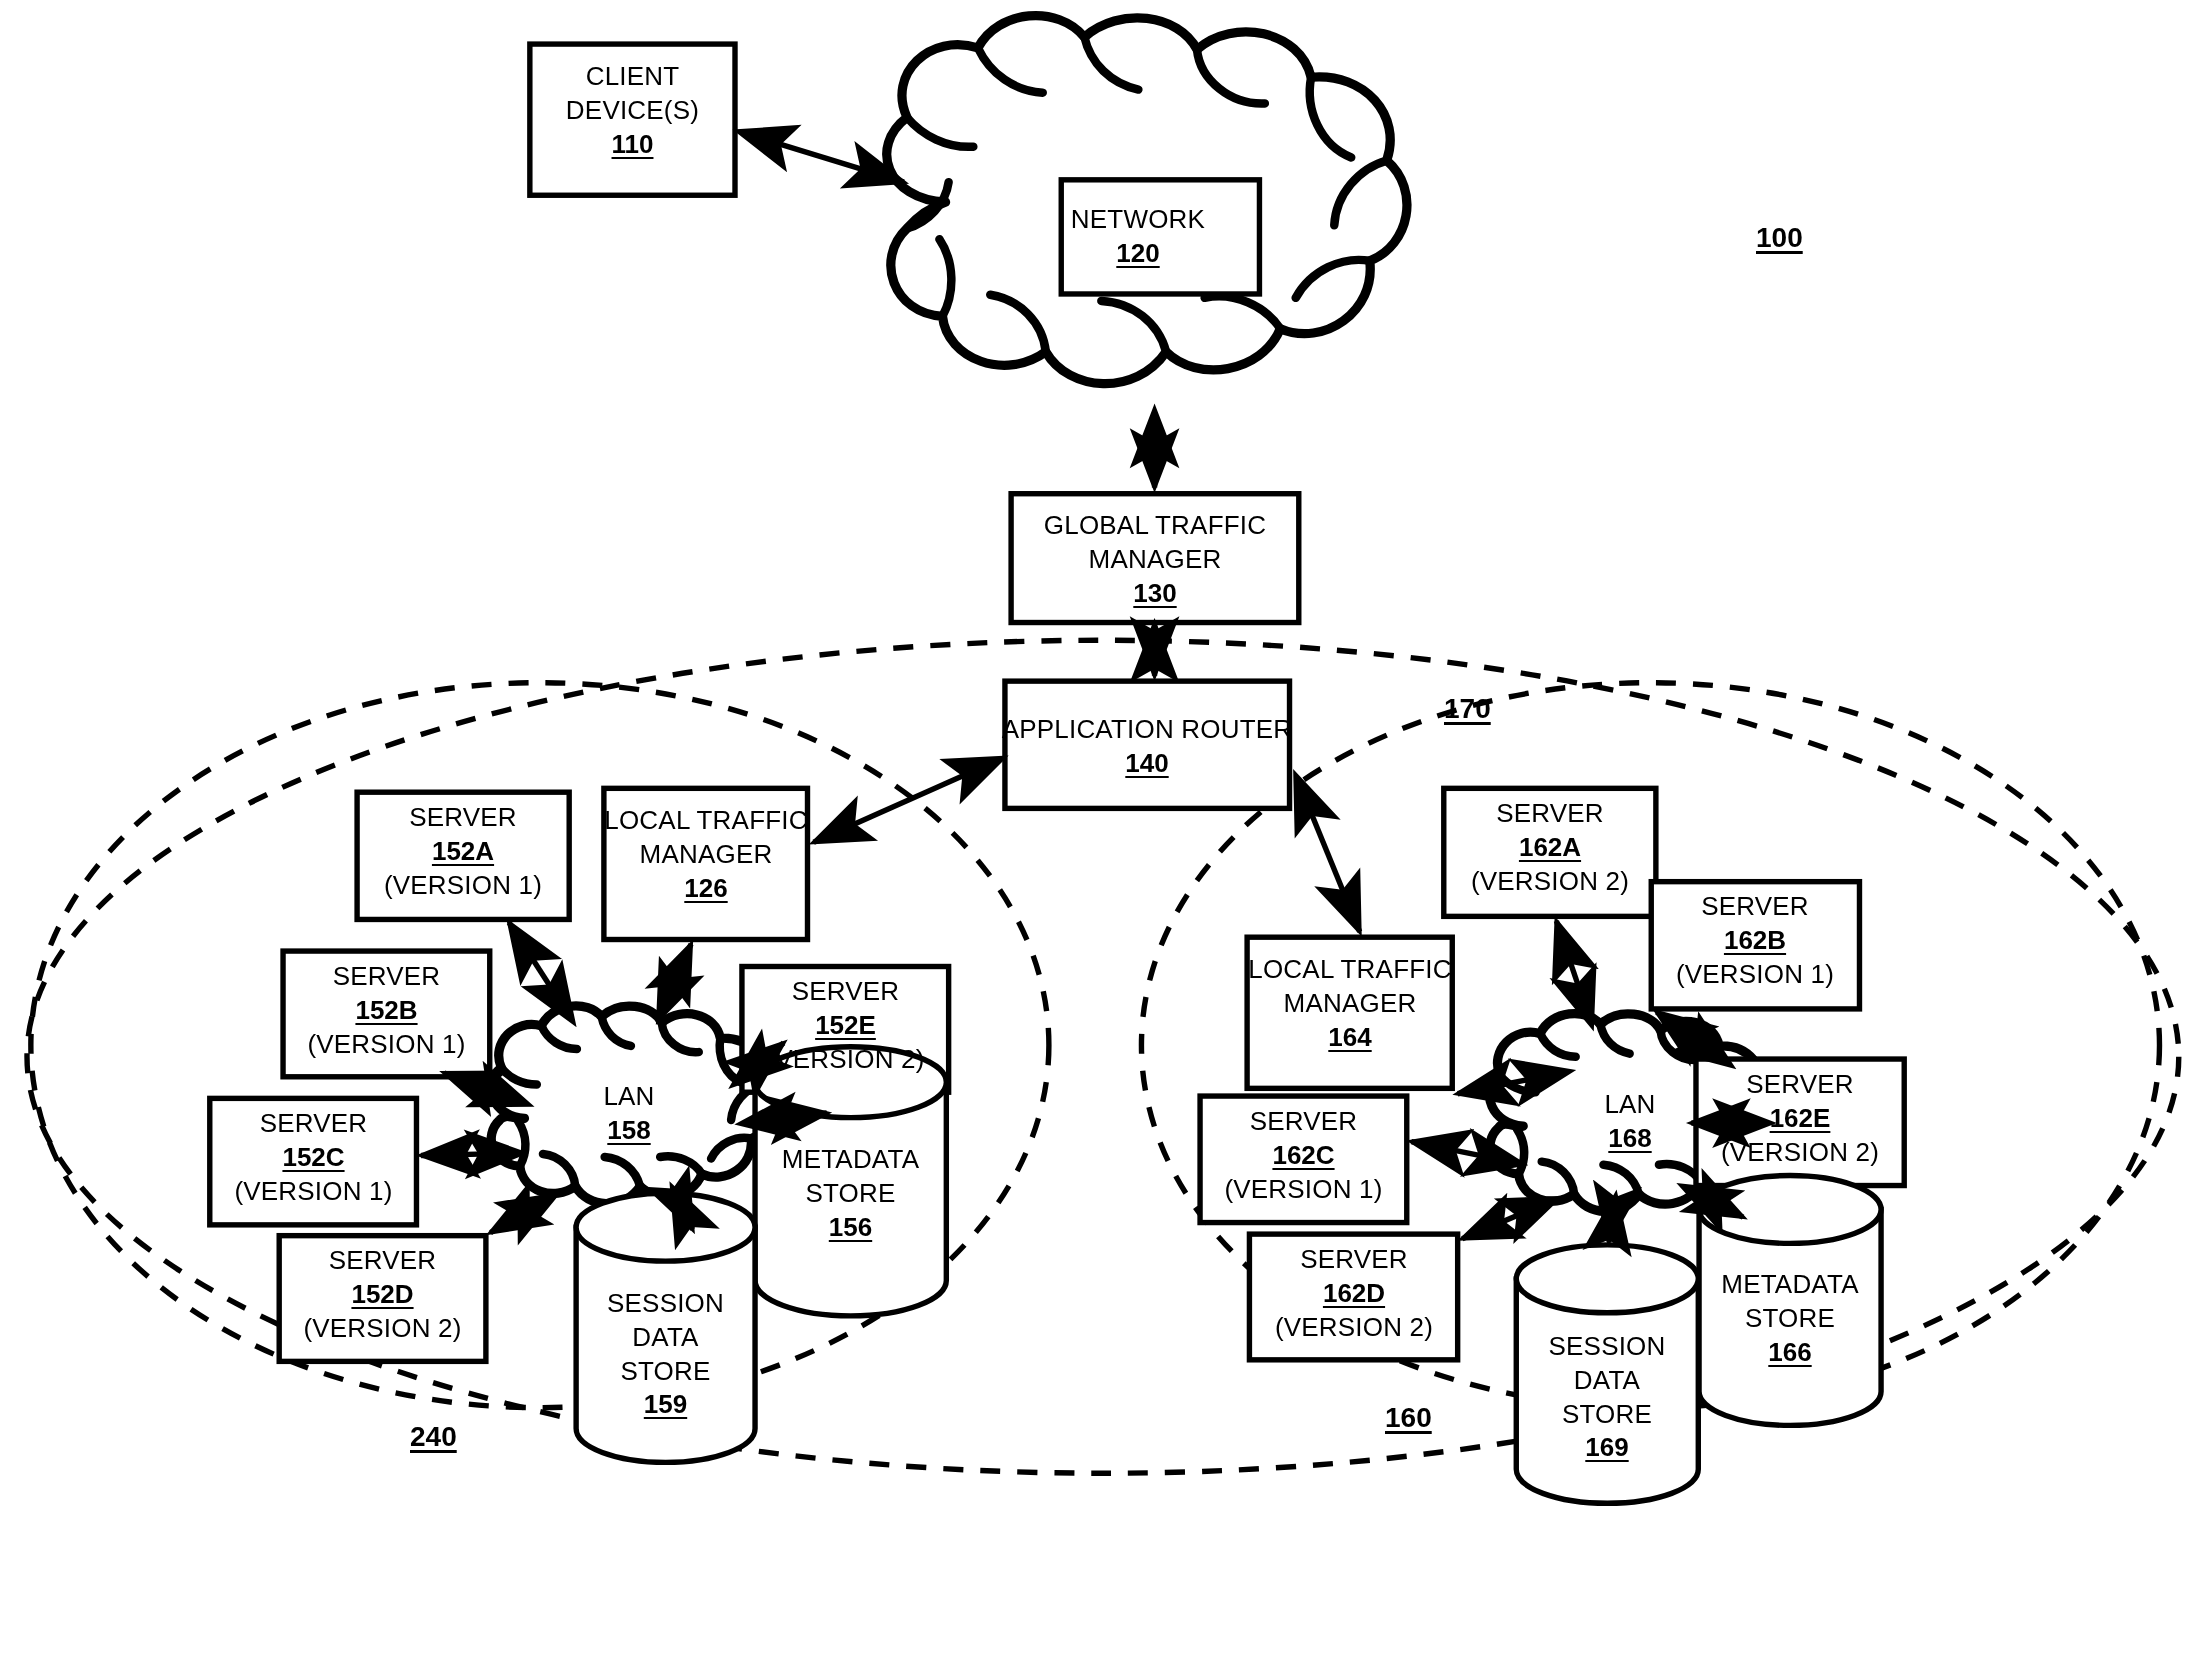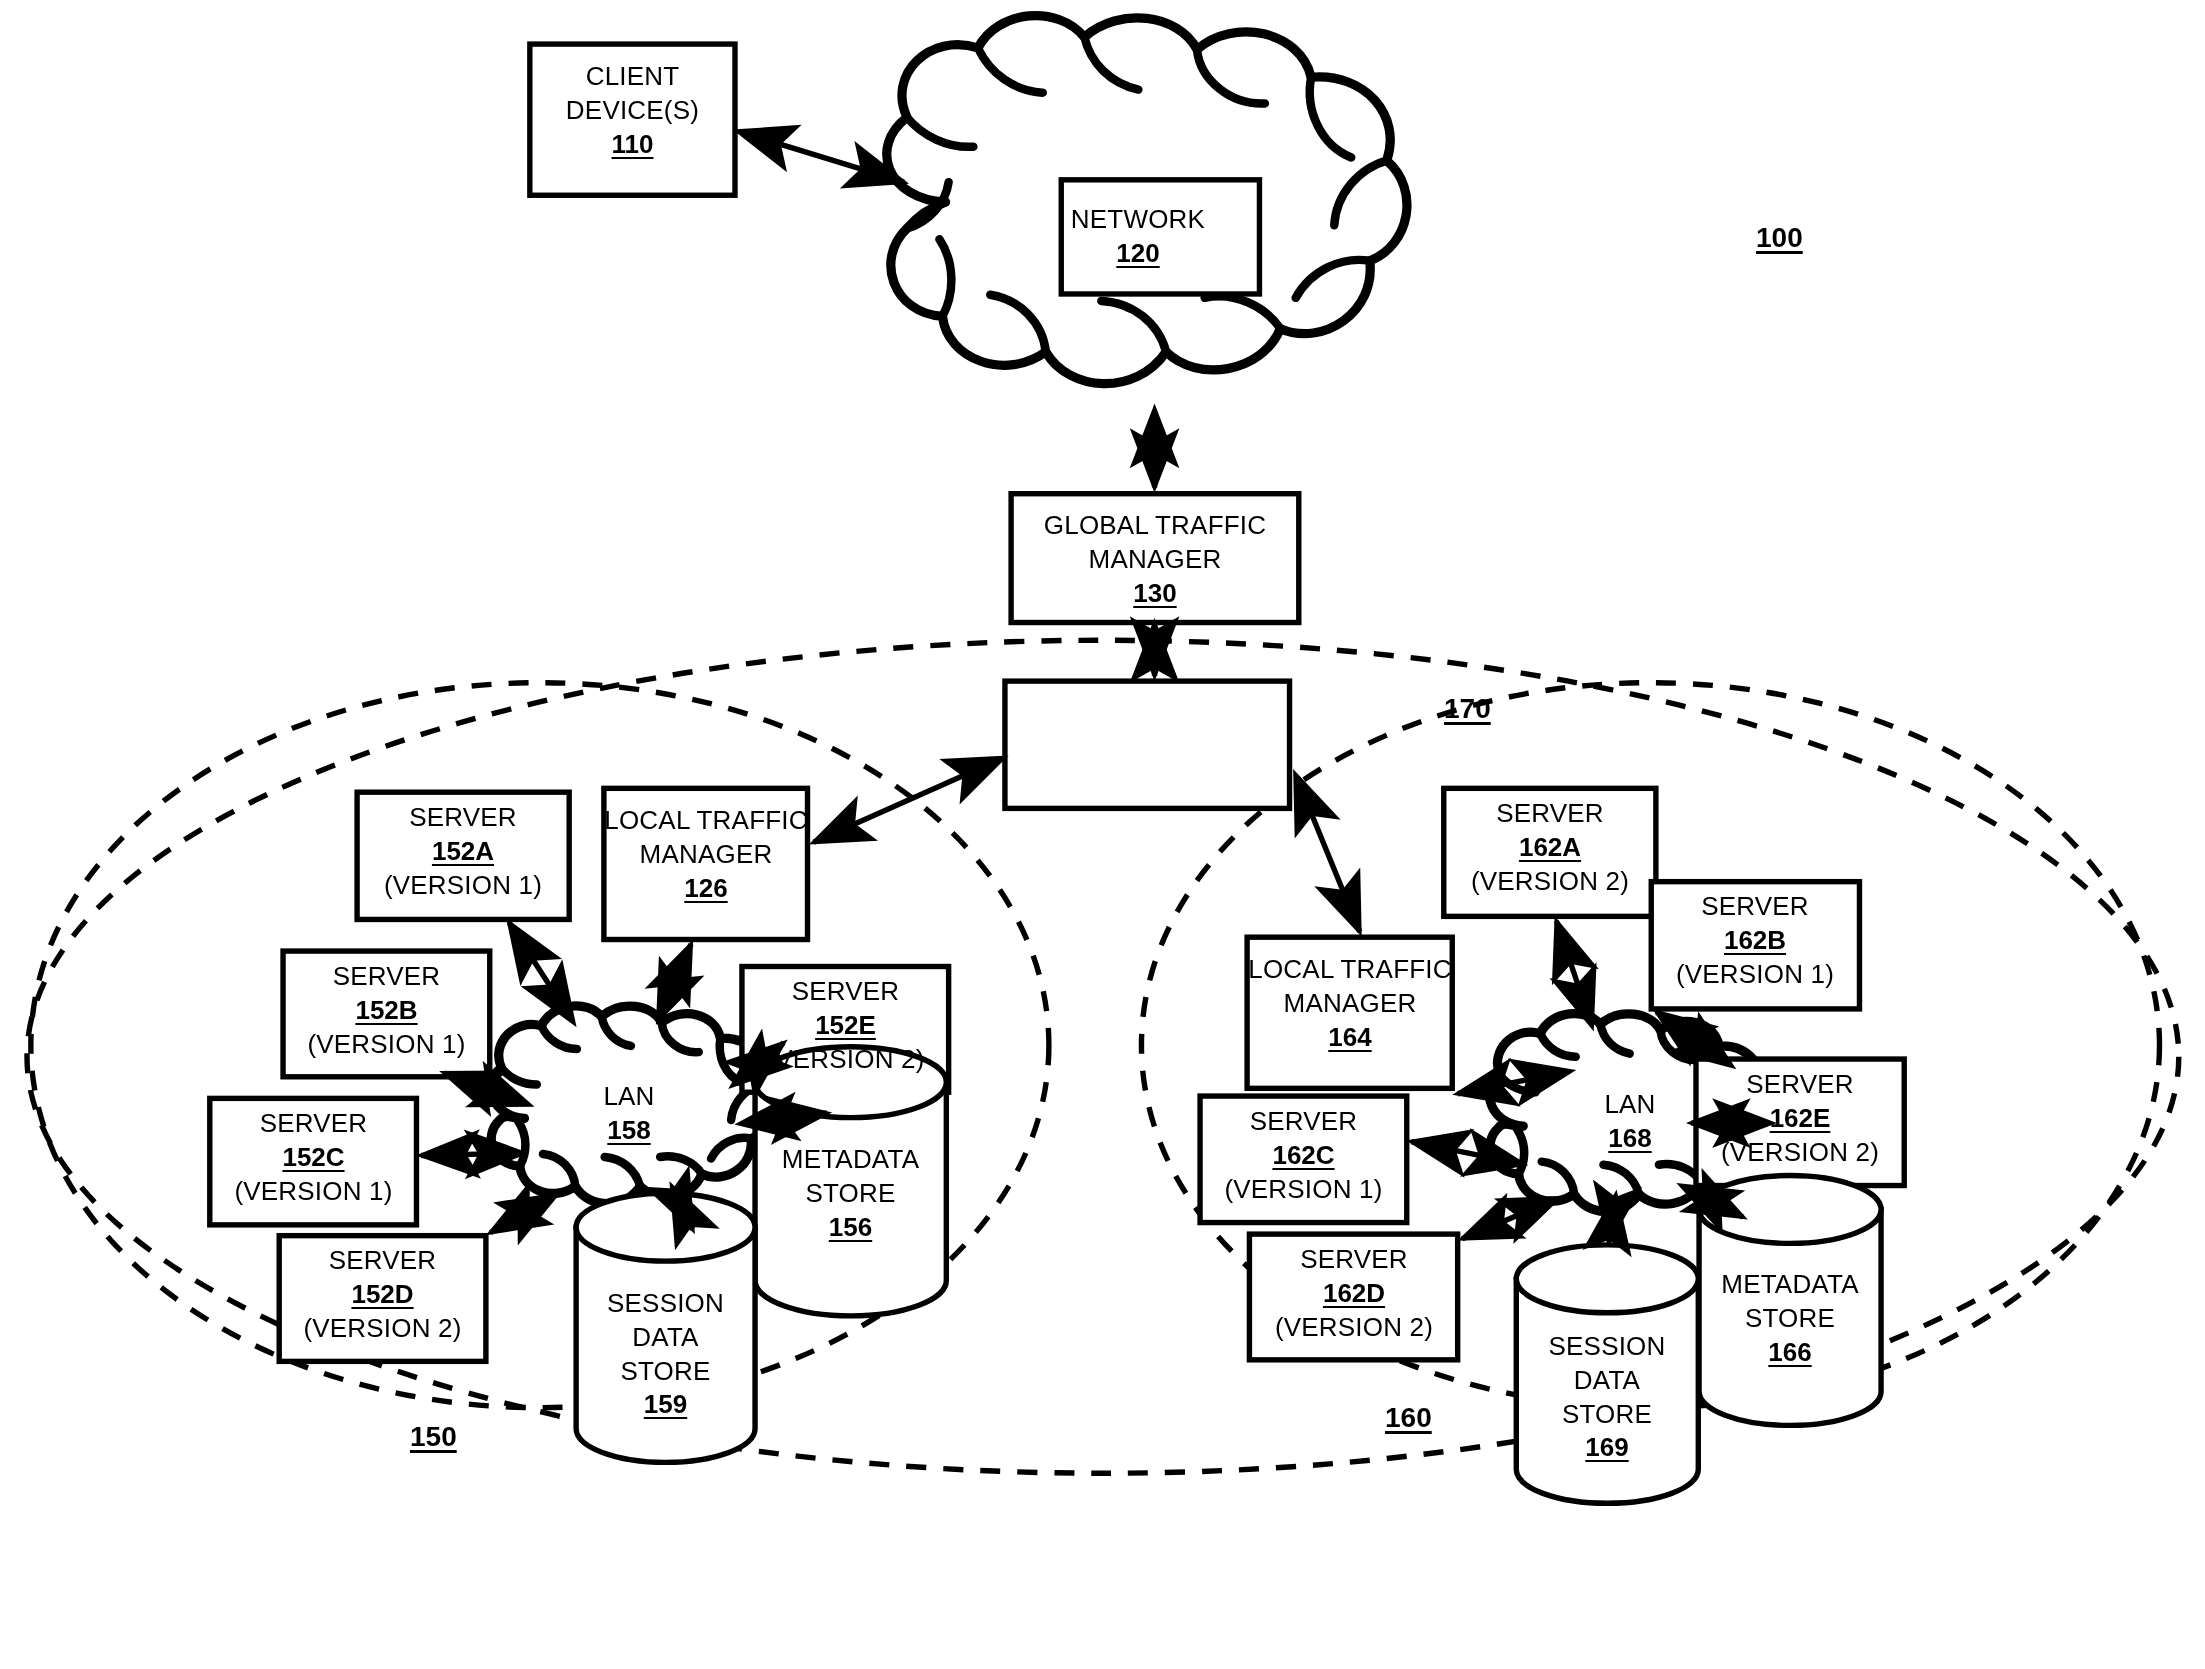--- a/index.html
+++ b/index.html
@@ -251,23 +251,27 @@
     <span class="ln">NETWORK</span>
     <span class="ref">120</span>
   </div>
 
   <div class="node-label" style="left:1011px; top:509px; width:288px;">
     <span class="ln">GLOBAL TRAFFIC</span>
     <span class="ln">MANAGER</span>
     <span class="ref">130</span>
   </div>
 
+  <div class="node-label" style="left:1001px; top:713px; width:292px;">
+    <span class="ln">APPLICATION ROUTER</span>
+    <span class="ref">140</span>
+  </div>
 
   <div class="ref-only" style="left:1444px; top:693px;">170</div>
-  <div class="ref-only" style="left:410px; top:1421px;">150</div>
+  <div class="ref-only" style="left:410px; top:1421px;">240</div>
   <div class="ref-only" style="left:1385px; top:1402px;">160</div>
   <div class="ref-only" style="left:1756px; top:222px;">100</div>
 
   <div class="node-label" style="left:357px; top:801px; width:212px;">
     <span class="ln">SERVER</span>
     <span class="ref">152A</span>
     <span class="ln">(VERSION 1)</span>
   </div>
 
   <div class="node-label" style="left:604px; top:804px; width:204px;">

